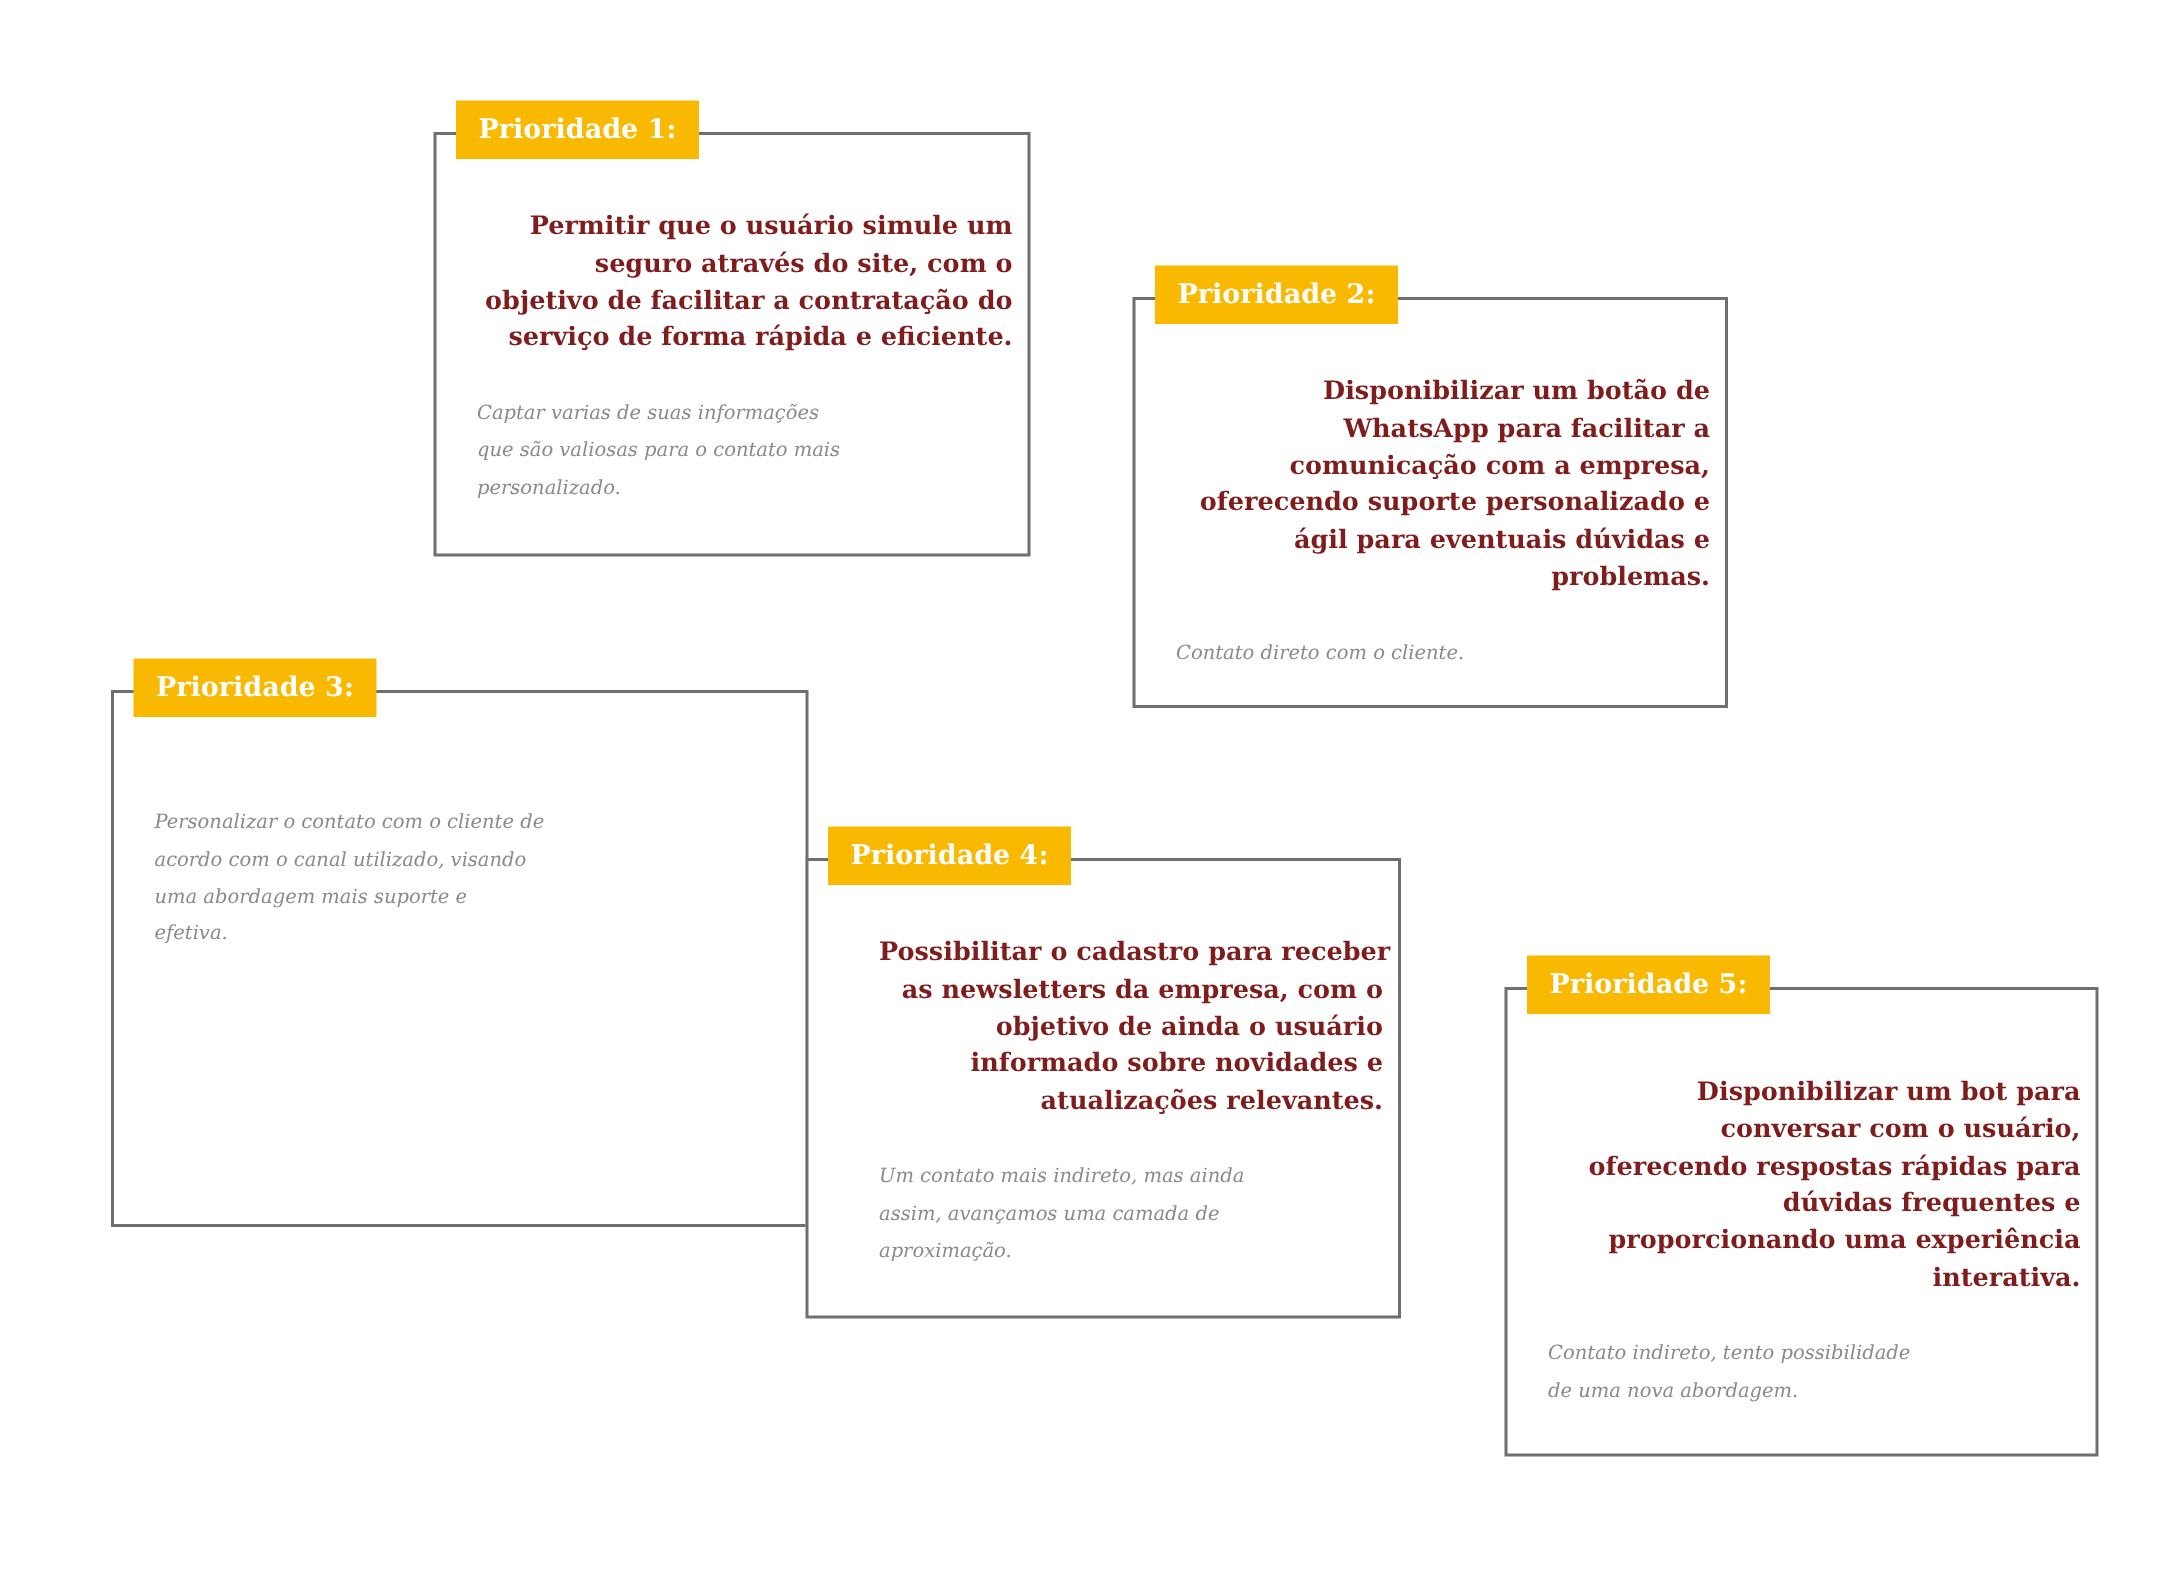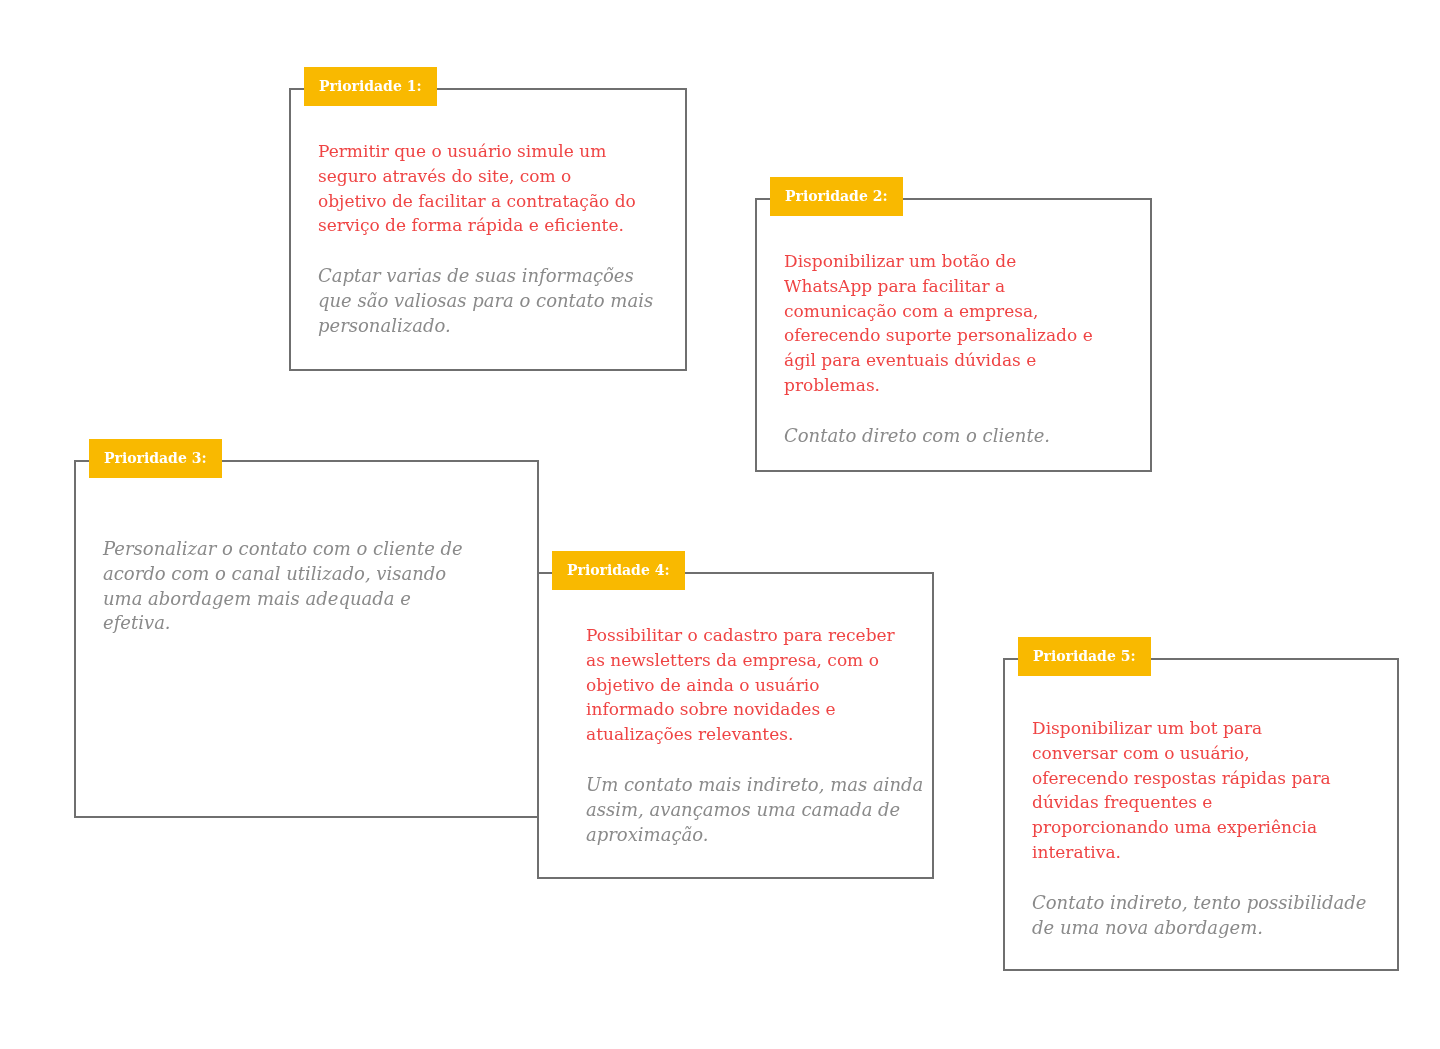--- a/index.html
+++ b/index.html
@@ -29,41 +29,42 @@
   .card-label {
     position: absolute;
     top: -23px;
     left: 13px;
     height: 39px;
     line-height: 39px;
     padding: 0 15px;
     background: #f9b900;
     color: #ffffff;
     font-weight: bold;
-    font-size: 14px;
+    font-size: 18px;
     white-space: nowrap;
   }
   .card-body {
     padding: 49px 10px 0 27px;
   }
   .card-5 .card-body {
     padding-top: 56px;
   }
   .card-title {
     margin: 0;
-    font-weight: normal;
+    font-weight: bold;
     font-size: 17px;
     line-height: 24.8px;
-    color: #ef4444;
+    color: #7f1d1d;
     white-space: pre;
+    text-align: right;
   }
   .card-note {
     margin: 26px 0 0 0;
     font-style: italic;
-    font-size: 18px;
+    font-size: 13px;
     line-height: 24.8px;
     color: #8a8a8a;
     white-space: pre;
   }
   .card-1 { left: 289px;  top: 88px;  width: 398px; height: 283px; }
   .card-2 { left: 755px;  top: 198px; width: 397px; height: 274px; }
   .card-3 { left: 74px;   top: 460px; width: 465px; height: 358px; }
   .card-4 { left: 537px;  top: 572px; width: 397px; height: 307px; padding-left: 20px; }
   .card-5 { left: 1003px; top: 658px; width: 396px; height: 313px; }
 </style>
@@ -96,21 +97,21 @@
 problemas.</p>
       <p class="card-note">Contato direto com o cliente.</p>
     </div>
   </div>
 
   <div class="card card-3">
     <div class="card-label">Prioridade 3:</div>
     <div class="card-body">
       <p class="card-note">Personalizar o contato com o cliente de
 acordo com o canal utilizado, visando
-uma abordagem mais adequada e
+uma abordagem mais suporte e
 efetiva.</p>
     </div>
   </div>
 
   <div class="card card-4">
     <div class="card-label">Prioridade 4:</div>
     <div class="card-body">
       <p class="card-title">Possibilitar o cadastro para receber
 as newsletters da empresa, com o
 objetivo de ainda o usuário

